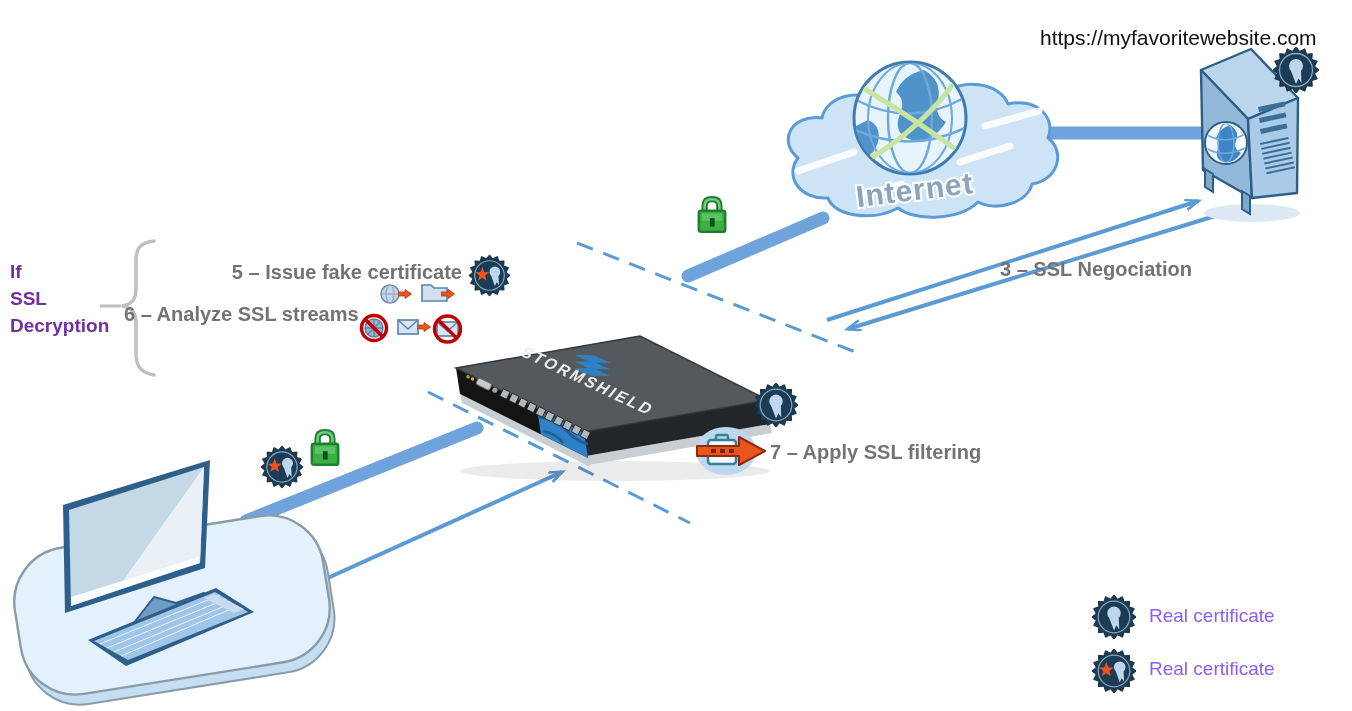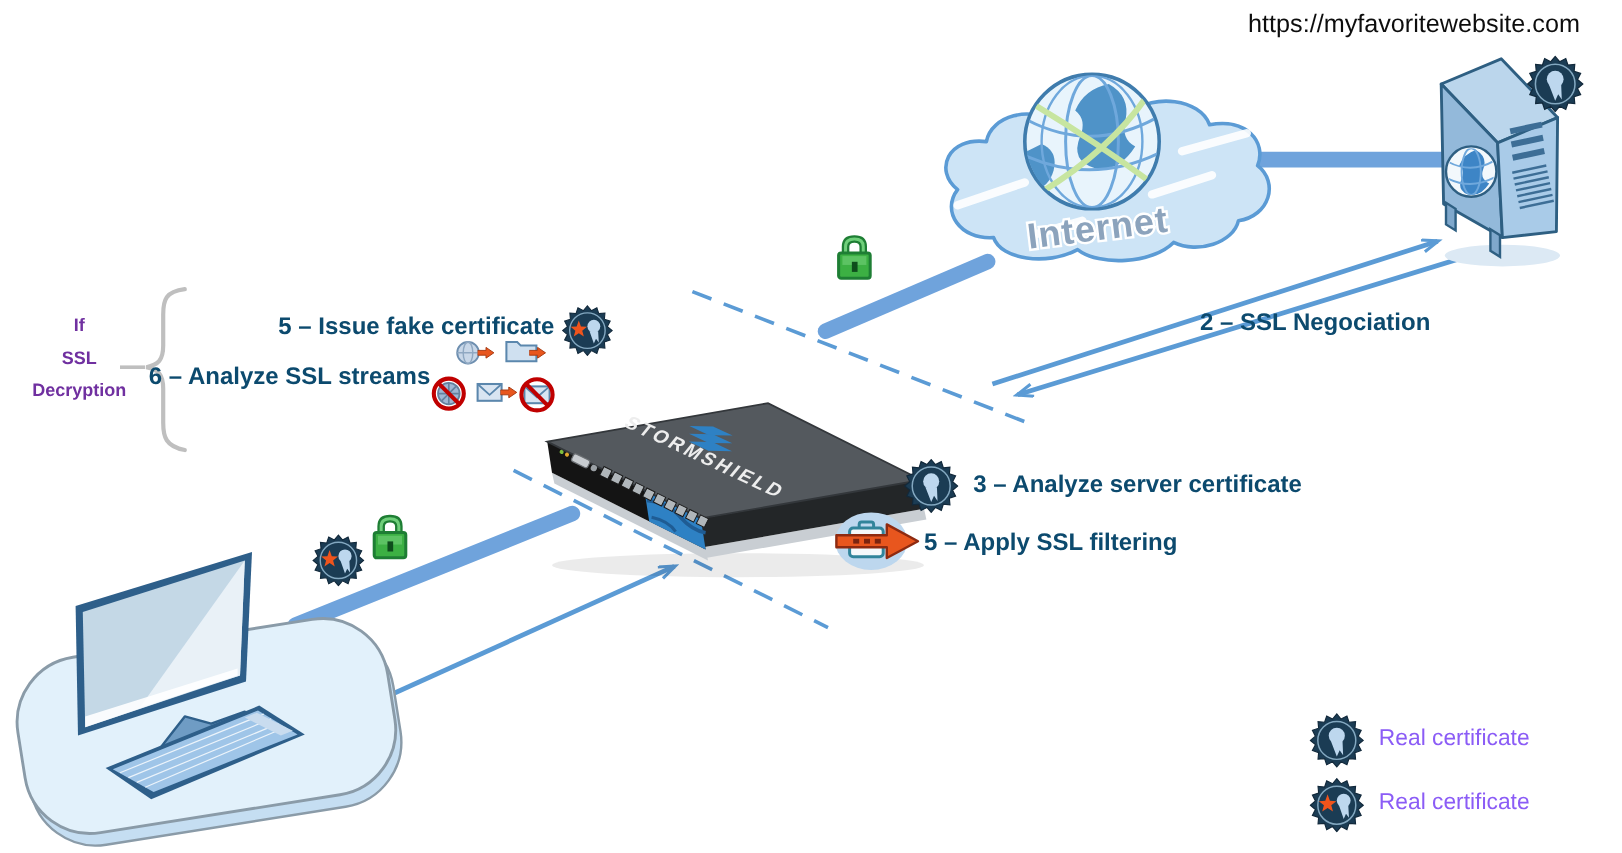--- a/index.html
+++ b/index.html
@@ -2,29 +2,29 @@
 <html><head>
 <meta charset="utf-8">
 <style>
   html,body{margin:0;padding:0;background:#fff;}
   #stage{
     position:relative;width:1352px;height:711px;background:#ffffff;
     font-family:"Liberation Sans",sans-serif;overflow:hidden;
   }
   .abs{position:absolute;}
   .lbl{
-    position:absolute;font-weight:bold;font-size:20px;color:#0c4a6e;
+    position:absolute;font-weight:bold;font-size:20px;color:#737373;
     white-space:nowrap;letter-spacing:0px;
   }
   .url{
-    position:absolute;font-size:21px;font-weight:400;color:#0d0d0d;white-space:nowrap;
+    position:absolute;font-size:21px;font-weight:400;color:#0d0d0d;white-space:nowrap;margin-top:17px;
   }
   .cond{
-    position:absolute;left:10px;top:258px;width:112px;text-align:center;
-    color:#7030A0;font-weight:bold;font-size:15px;line-height:27px;
+    position:absolute;left:10px;top:258px;width:112px;text-align:left;
+    color:#7030A0;font-weight:bold;font-size:19px;line-height:27px;
   }
   .legendText{
     position:absolute;font-size:19px;font-weight:400;color:#8b5cf6;white-space:nowrap;
   }
   svg{display:block;}
   svg text{font-family:"Liberation Sans",sans-serif;}
 </style>
 </head>
 <body>
 
@@ -285,23 +285,22 @@
   </svg>
 
   <div class="url" style="left:1040px;top:9px">https://myfavoritewebsite.com</div>
 
   <div class="cond">
     <div>If</div>
     <div>SSL</div>
     <div>Decryption</div>
   </div>
 
-  <div class="lbl" style="left:1000px;top:258px">2 – SSL Negociation</div>
-  <div class="lbl" style="left:811px;top:393px">3 – Analyze server certificate</div>
-  <div class="lbl" style="left:770px;top:441px">5 – Apply SSL filtering</div>
+  <div class="lbl" style="left:1000px;top:258px">3 – SSL Negociation</div>
+  <div class="lbl" style="left:770px;top:441px">7 – Apply SSL filtering</div>
   <div class="lbl" style="left:212px;top:261px;width:250px;text-align:right">5 – Issue fake certificate</div>
   <div class="lbl" style="left:124px;top:303px">6 – Analyze SSL streams</div>
 
   <div>
     <svg class="abs" style="left:1091px;top:594px" width="46" height="46" viewBox="0 0 48 48">
       <use href="#sym-badge-real"></use>
       </svg>
     <div class="legendText" style="left:1149px;top:605px">Real certificate</div>
     <svg class="abs" style="left:1091px;top:648px" width="46" height="46" viewBox="0 0 48 48">
       <use href="#sym-badge-fake"></use>

